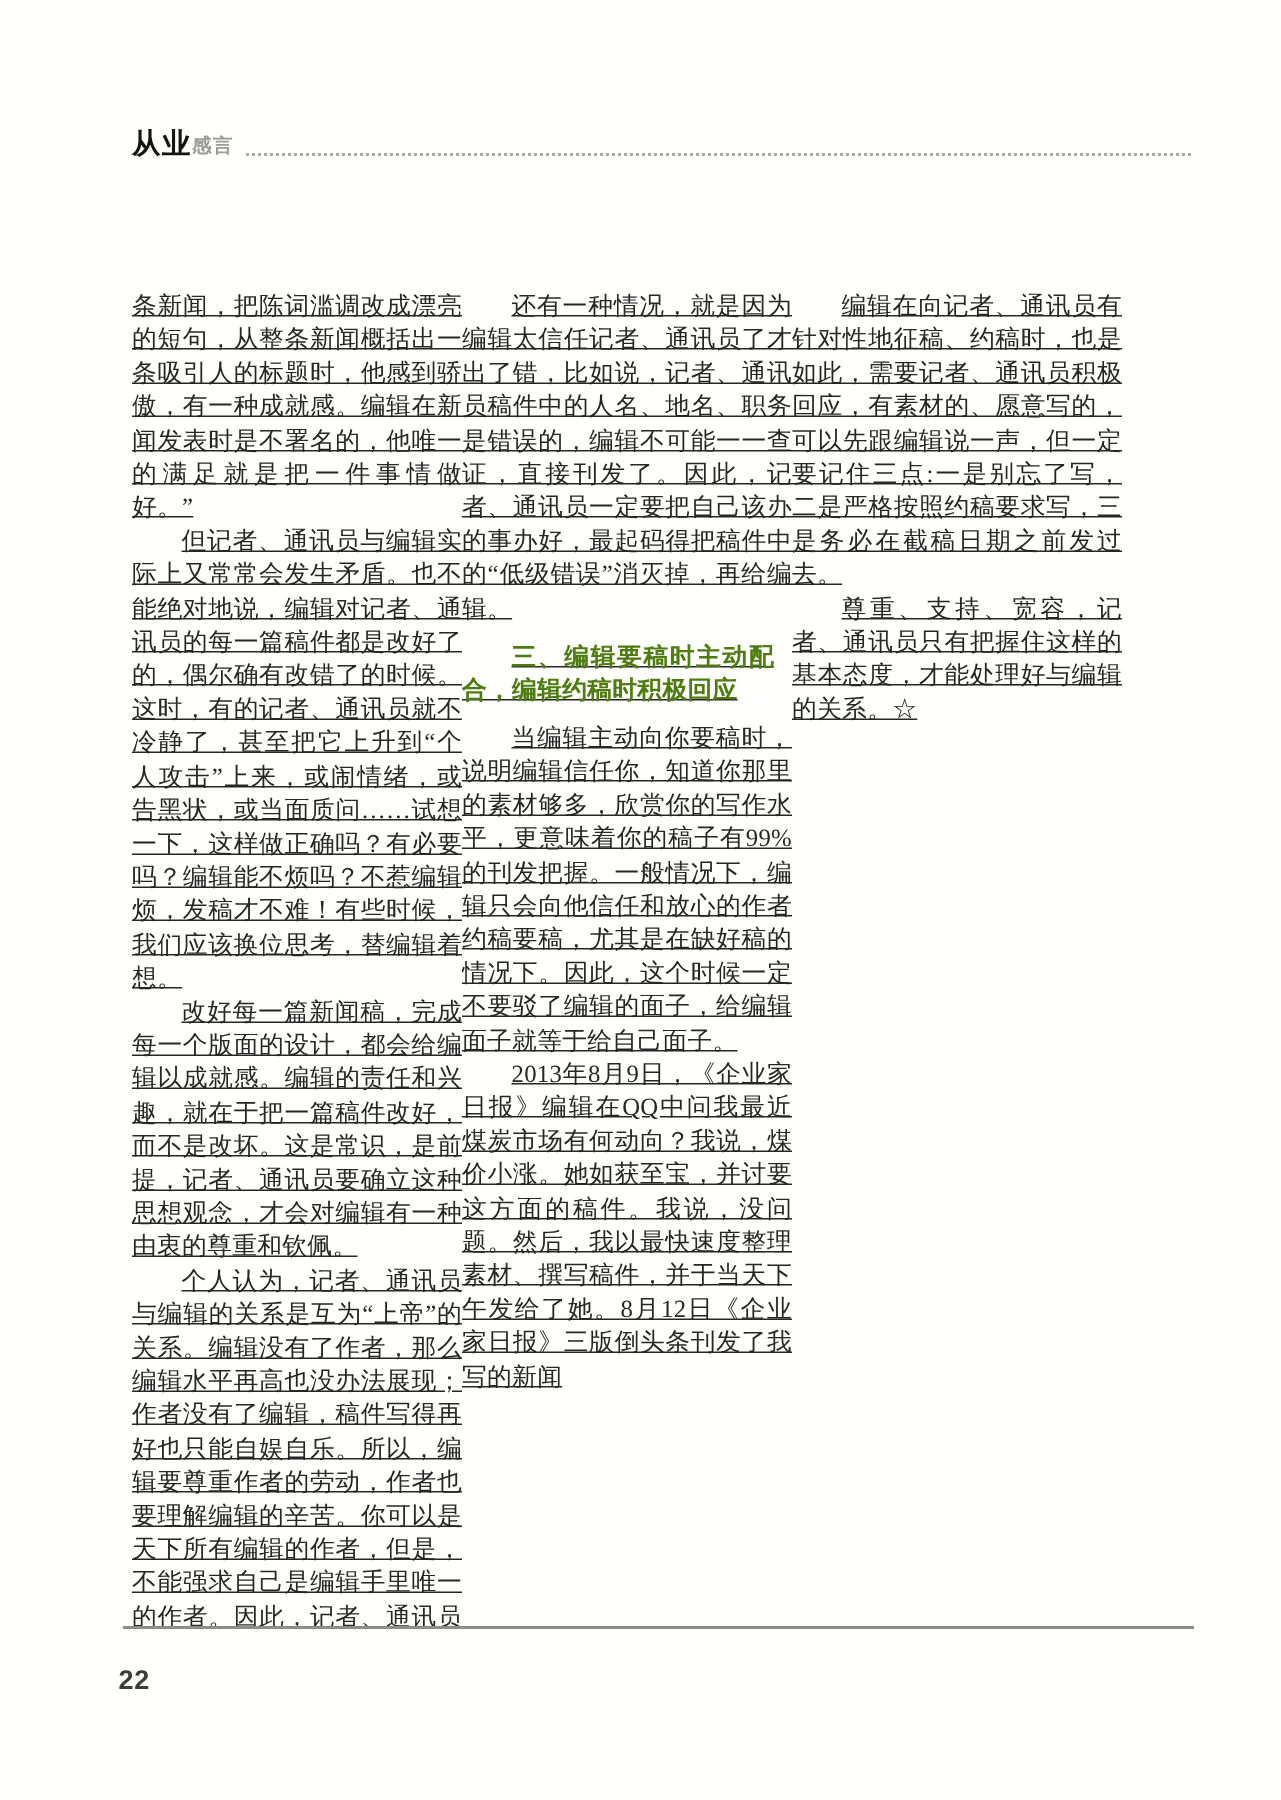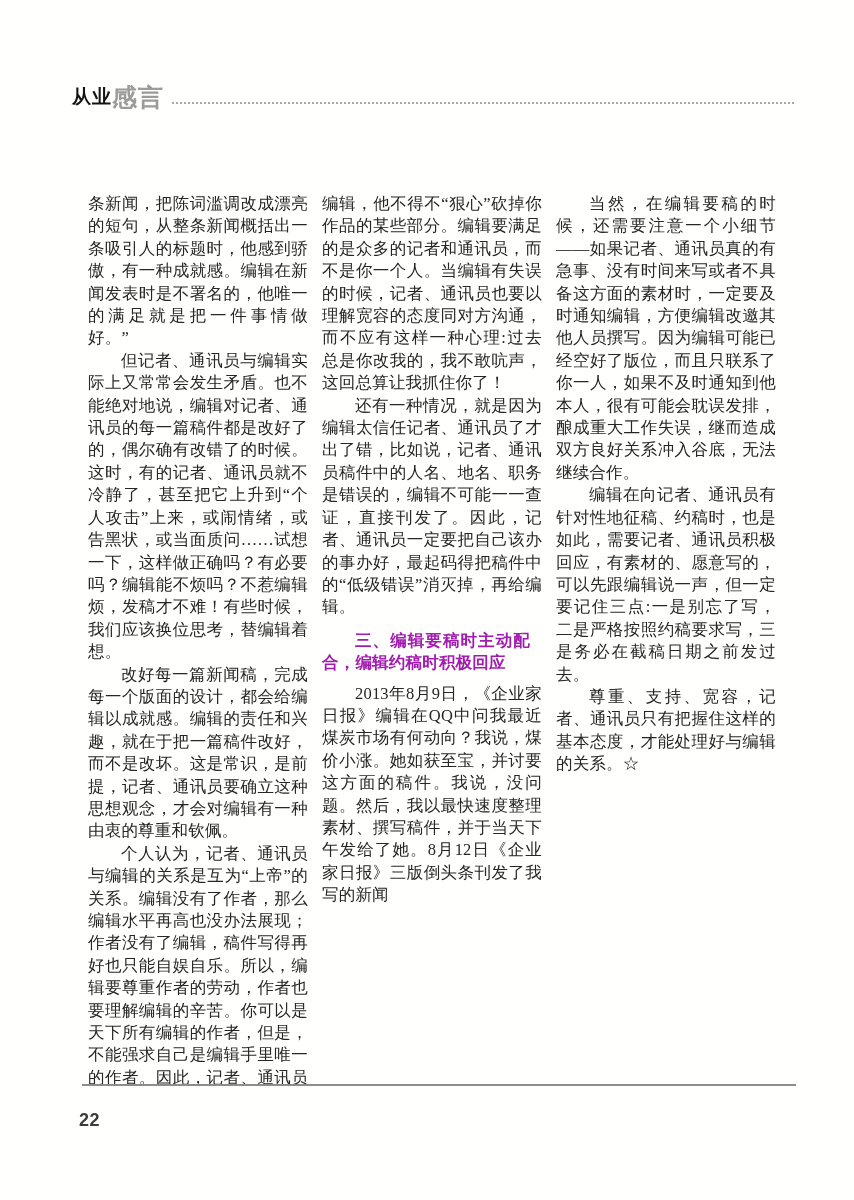--- a/index.html
+++ b/index.html
@@ -7,60 +7,61 @@
     position:relative;
     width:854px;height:1200px;
     background:#fffffe;
     margin:0 auto;
     font-family:"Liberation Serif","DejaVu Serif",serif;
     color:#262626;
     overflow:hidden;
   }
   
   .page-header{
-    position:absolute;left:72px;top:86px;right:60px;
+    position:absolute;left:88px;top:86px;right:60px;
     display:flex;align-items:flex-end;text-align:center;
   }
   .hdr-primary{
     font-family:"Liberation Sans","DejaVu Sans",sans-serif;
     font-weight:bold;font-size:19px;line-height:22px;
     color:#141414;letter-spacing:1px;white-space:nowrap;
   }
   .hdr-secondary{
     font-family:"Liberation Sans","DejaVu Sans",sans-serif;
-    font-weight:bold;font-size:25px;line-height:22px;
+    font-weight:bold;font-size:13px;line-height:22px;
     color:#9b9b9b;letter-spacing:1px;white-space:nowrap;
   }
   .dotted-rule{
     flex:1;height:0;
     border-bottom:2px dotted #a8a8a8;
     margin-left:8px;margin-bottom:4px;
   }
   
   .columns{
     position:absolute;left:88px;top:193px;
     width:690px;height:892px;
-    display:flex;gap:14px;
+    display:flex;
     overflow:hidden;
+    text-decoration:underline;
   }
   .col{
     width:220px;flex:0 0 220px;
     overflow:hidden;
   }
   .col p{
     margin:0;
     font-size:16.5px;
     line-height:22.4px;
     text-align:justify;
     letter-spacing:0.2px;
   }
   .col p.indent{text-indent:2em;}
   .col p.heading{
     font-family:"Liberation Sans","DejaVu Sans",sans-serif;
-    font-weight:bold;color:#a21caf;
+    font-weight:bold;color:#4d7c0f;
     margin:10px 12px 9px 0;
   }
   
   .footer-rule{
     position:absolute;left:82px;right:58px;top:1084px;
     border-top:2px solid #8d8d8d;
   }
   .page-number{
     position:absolute;left:79px;top:1110px;
     font-family:"Liberation Sans","DejaVu Sans",sans-serif;
@@ -80,27 +81,26 @@
   </header>
 
   <main class="columns" id="columns">
       <div class="col">
         <p class="body">条新闻，把陈词滥调改成漂亮的短句，从整条新闻概括出一条吸引人的标题时，他感到骄傲，有一种成就感。编辑在新闻发表时是不署名的，他唯一的满足就是把一件事情做好。”</p>
         <p class="body indent">但记者、通讯员与编辑实际上又常常会发生矛盾。也不能绝对地说，编辑对记者、通讯员的每一篇稿件都是改好了的，偶尔确有改错了的时候。这时，有的记者、通讯员就不冷静了，甚至把它上升到“个人攻击”上来，或闹情绪，或告黑状，或当面质问……试想一下，这样做正确吗？有必要吗？编辑能不烦吗？不惹编辑烦，发稿才不难！有些时候，我们应该换位思考，替编辑着想。</p>
         <p class="body indent">改好每一篇新闻稿，完成每一个版面的设计，都会给编辑以成就感。编辑的责任和兴趣，就在于把一篇稿件改好，而不是改坏。这是常识，是前提，记者、通讯员要确立这种思想观念，才会对编辑有一种由衷的尊重和钦佩。</p>
         <p class="body indent">个人认为，记者、通讯员与编辑的关系是互为“上帝”的关系。编辑没有了作者，那么编辑水平再高也没办法展现；作者没有了编辑，稿件写得再好也只能自娱自乐。所以，编辑要尊重作者的劳动，作者也要理解编辑的辛苦。你可以是天下所有编辑的作者，但是，不能强求自己是编辑手里唯一的作者。因此，记者、通讯员对“不如己意”的情况，要客观分析。版面本身的制约，首先制约着</p>
       </div>
       <div class="col">
-        <p class="body">编辑，他不得不“狠心”砍掉你作品的某些部分。编辑要满足的是众多的记者和通讯员，而不是你一个人。当编辑有失误的时候，记者、通讯员也要以理解宽容的态度同对方沟通，而不应有这样一种心理:过去总是你改我的，我不敢吭声，这回总算让我抓住你了！</p>
         <p class="body indent">还有一种情况，就是因为编辑太信任记者、通讯员了才出了错，比如说，记者、通讯员稿件中的人名、地名、职务是错误的，编辑不可能一一查证，直接刊发了。因此，记者、通讯员一定要把自己该办的事办好，最起码得把稿件中的“低级错误”消灭掉，再给编辑。</p>
         <p class="heading indent">三、编辑要稿时主动配合，编辑约稿时积极回应</p>
+        <p class="body indent">当编辑主动向你要稿时，说明编辑信任你，知道你那里的素材够多，欣赏你的写作水平，更意味着你的稿子有99%的刊发把握。一般情况下，编辑只会向他信任和放心的作者约稿要稿，尤其是在缺好稿的情况下。因此，这个时候一定不要驳了编辑的面子，给编辑面子就等于给自己面子。</p>
         <p class="body indent">2013年8月9日，《企业家日报》编辑在QQ中问我最近煤炭市场有何动向？我说，煤价小涨。她如获至宝，并讨要这方面的稿件。我说，没问题。然后，我以最快速度整理素材、撰写稿件，并于当天下午发给了她。8月12日《企业家日报》三版倒头条刊发了我写的新闻</p>
       </div>
       <div class="col">
-        <p class="body indent">当然，在编辑要稿的时候，还需要注意一个小细节——如果记者、通讯员真的有急事、没有时间来写或者不具备这方面的素材时，一定要及时通知编辑，方便编辑改邀其他人员撰写。因为编辑可能已经空好了版位，而且只联系了你一人，如果不及时通知到他本人，很有可能会耽误发排，酿成重大工作失误，继而造成双方良好关系冲入谷底，无法继续合作。</p>
         <p class="body indent">编辑在向记者、通讯员有针对性地征稿、约稿时，也是如此，需要记者、通讯员积极回应，有素材的、愿意写的，可以先跟编辑说一声，但一定要记住三点:一是别忘了写，二是严格按照约稿要求写，三是务必在截稿日期之前发过去。</p>
         <p class="body indent">尊重、支持、宽容，记者、通讯员只有把握住这样的基本态度，才能处理好与编辑的关系。☆</p>
       </div>
     </main>
 
   <div class="footer-rule"></div>
 
   <div class="page-number">22</div>
 
 </div>

